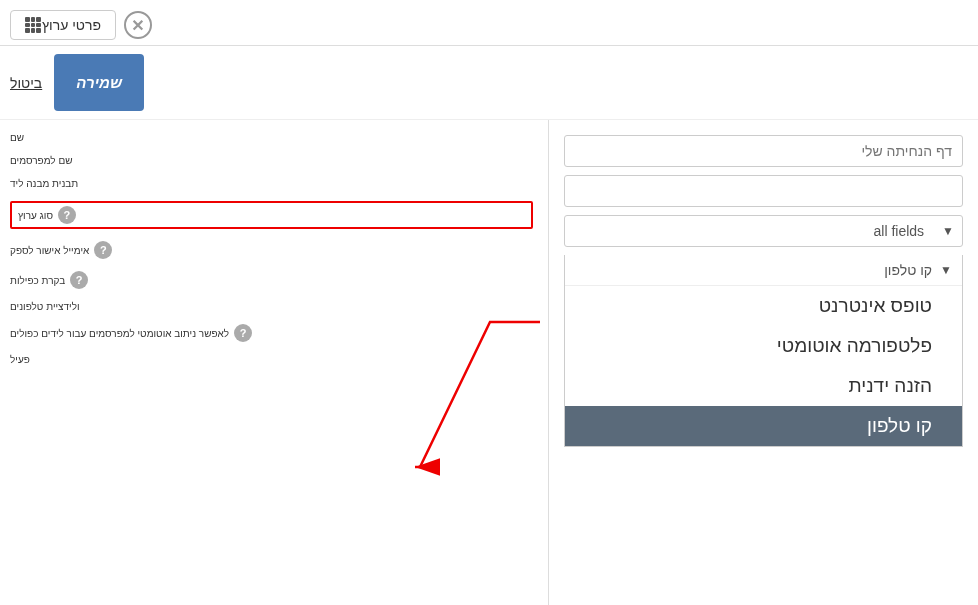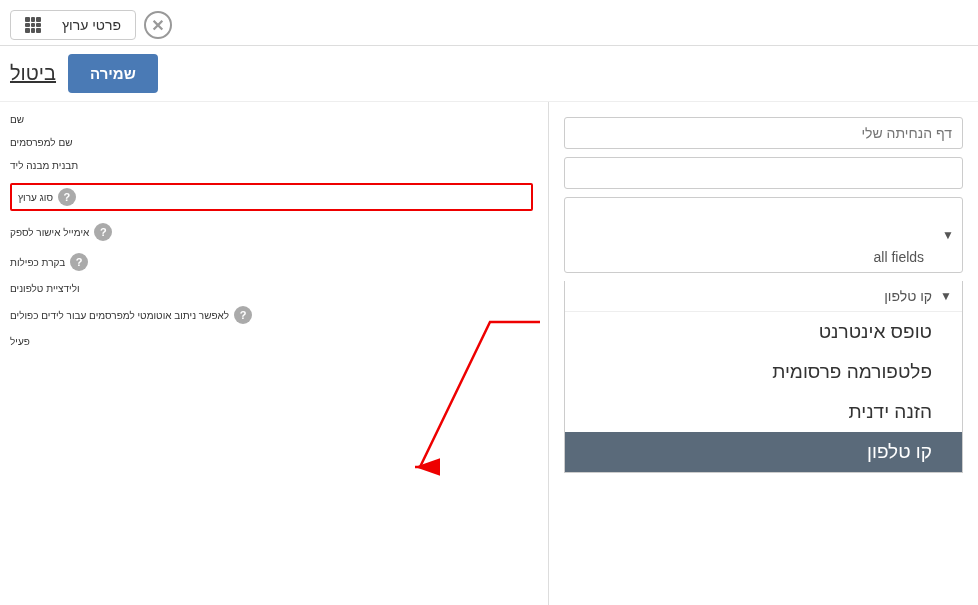--- a/index.html
+++ b/index.html
@@ -21,21 +21,21 @@
       justify-content: flex-end;
       align-items: center;
       padding: 10px 10px 5px 10px;
       border-bottom: 1px solid #ddd;
       gap: 8px;
     }
 
     .tab-button {
       display: flex;
       align-items: center;
-      gap: 21px;
+      gap: 1px;
       background: #fff;
       border: 1px solid #ccc;
       border-radius: 4px;
       padding: 6px 14px;
       cursor: pointer;
       font-size: 14px;
       color: #333;
     }
 
     .tab-button .grid-icon {
@@ -66,31 +66,32 @@
       padding: 8px 10px;
       gap: 12px;
       border-bottom: 1px solid #eee;
     }
 
     .save-btn {
       background: #4a7ab5;
       color: #fff;
       border: none;
       border-radius: 4px;
-      padding: 11px 22px;
+      padding: 20px 22px;
       font-size: 15px;
       cursor: pointer;
       font-weight: bold;
+      font-style: italic;
     }
 
     .cancel-link {
       color: #333;
       text-decoration: underline;
       cursor: pointer;
-      font-size: 20px;
+      font-size: 14px;
     }
 
     
     .main-layout {
       display: flex;
       height: calc(605px - 95px);
     }
 
     
     .left-panel {
@@ -131,21 +132,20 @@
       font-size: 12px;
       border-right: none;
     }
 
     .dropdown-value {
       flex: 1;
       padding: 7px 10px;
       font-size: 14px;
       text-align: right;
       color: #555;
-      margin-top: 44px;
     }
 
     
     .dropdown-open {
       border: 1px solid #ccc;
       border-top: none;
       background: #fff;
       position: relative;
       z-index: 10;
     }
@@ -268,21 +268,21 @@
     </div>
 
     <div class="dropdown-open">
 
       <div class="dropdown-open-header">
         <span class="arrow">▼</span>
         <span style="flex:1;text-align:right;">קו טלפון</span>
       </div>
 
       <div class="dropdown-item">טופס אינטרנט</div>
-      <div class="dropdown-item">פלטפורמה פרסומית</div>
+      <div class="dropdown-item">פלטפורמה אוטומטי</div>
       <div class="dropdown-item">הזנה ידנית</div>
       <div class="dropdown-item selected">קו טלפון</div>
     </div>
 
   </div>
 
   <div class="right-panel">
 
     <div class="field-label-row">
       <span class="field-label">שם</span>

